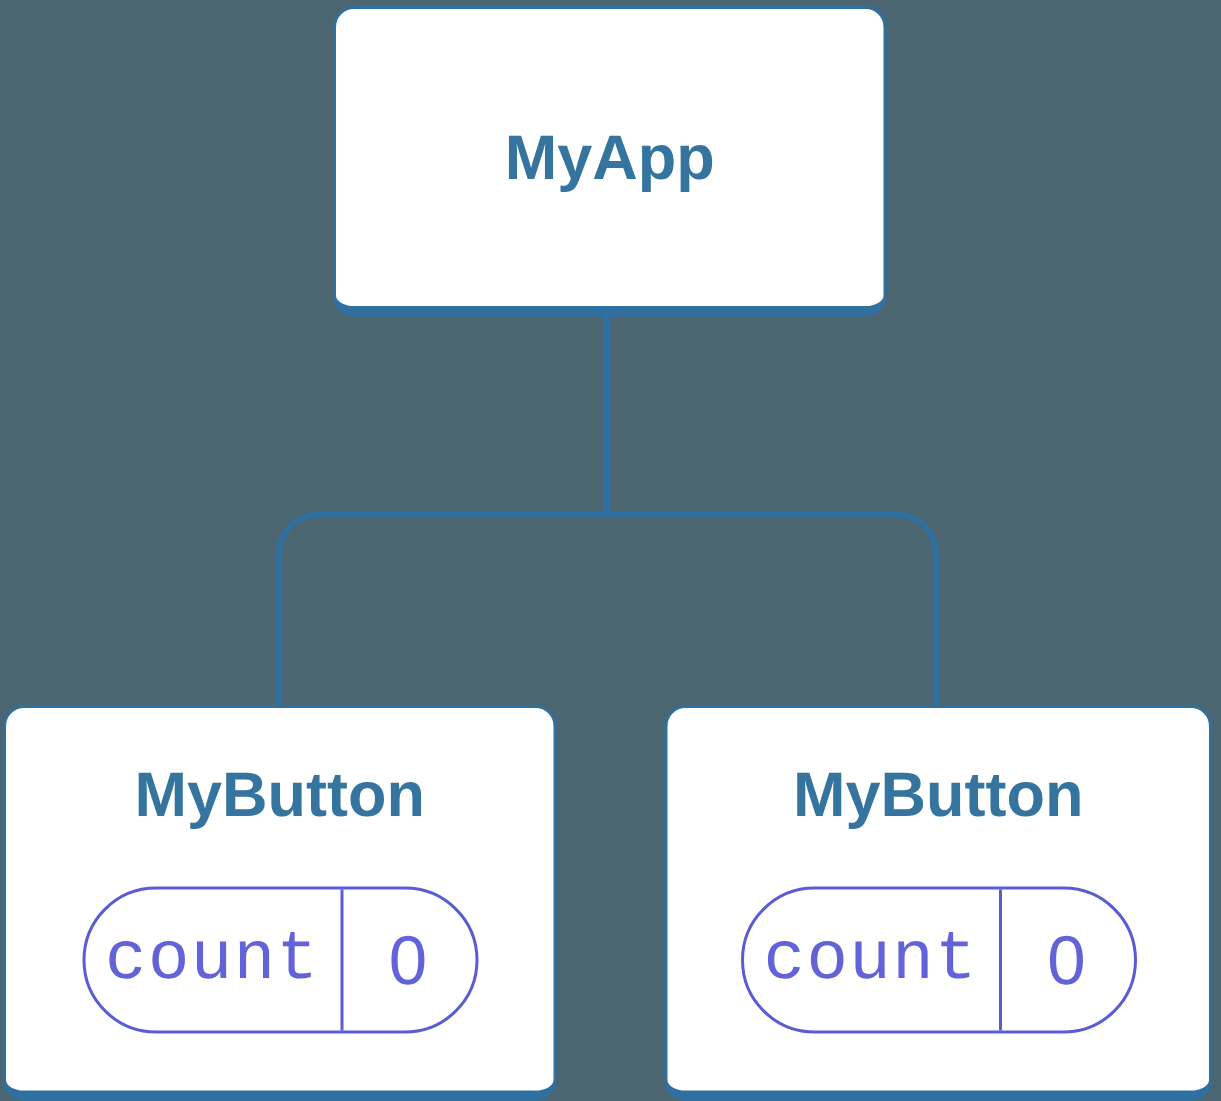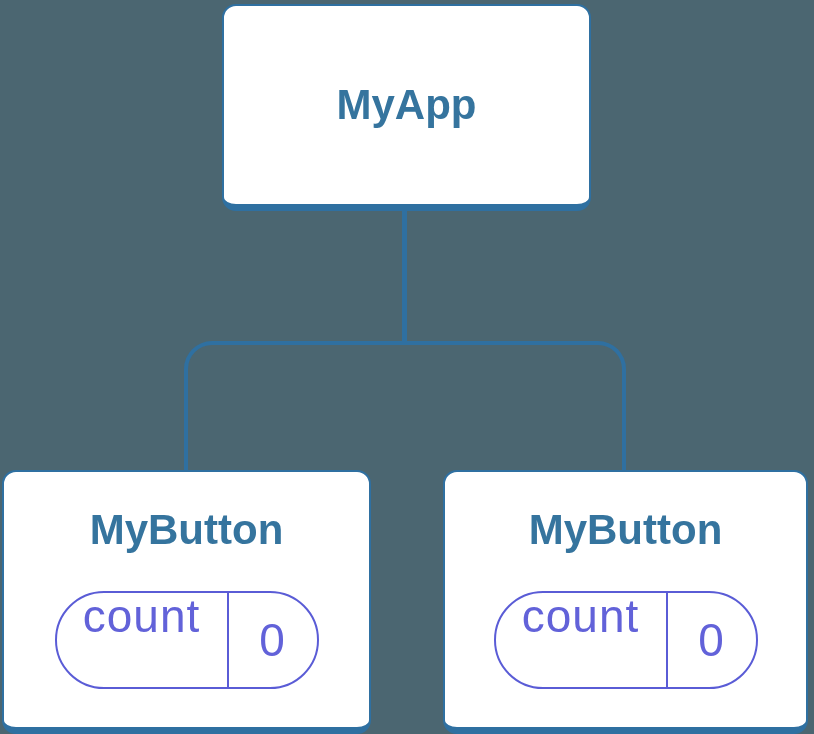--- a/index.html
+++ b/index.html
@@ -66,22 +66,24 @@
     border: 2.5px solid var(--state-purple-border, #5A5CD6);
     border-radius: 60px;
     display: flex;
     align-items: stretch;
     background: transparent;
   }
 
   .state-pill .state-name-cell {
     flex: 0 0 170px;
     display: flex;
+    align-items: center;
     justify-content: center;
     border-right: 2.5px solid var(--state-purple-border, #5A5CD6);
+    font-family: Liberation Mono, monospace;
   }
 
   .state-pill .state-value-cell {
     flex: 1 1 auto;
     display: flex;
     align-items: center;
     justify-content: center;
   }
 
   .state-text {

